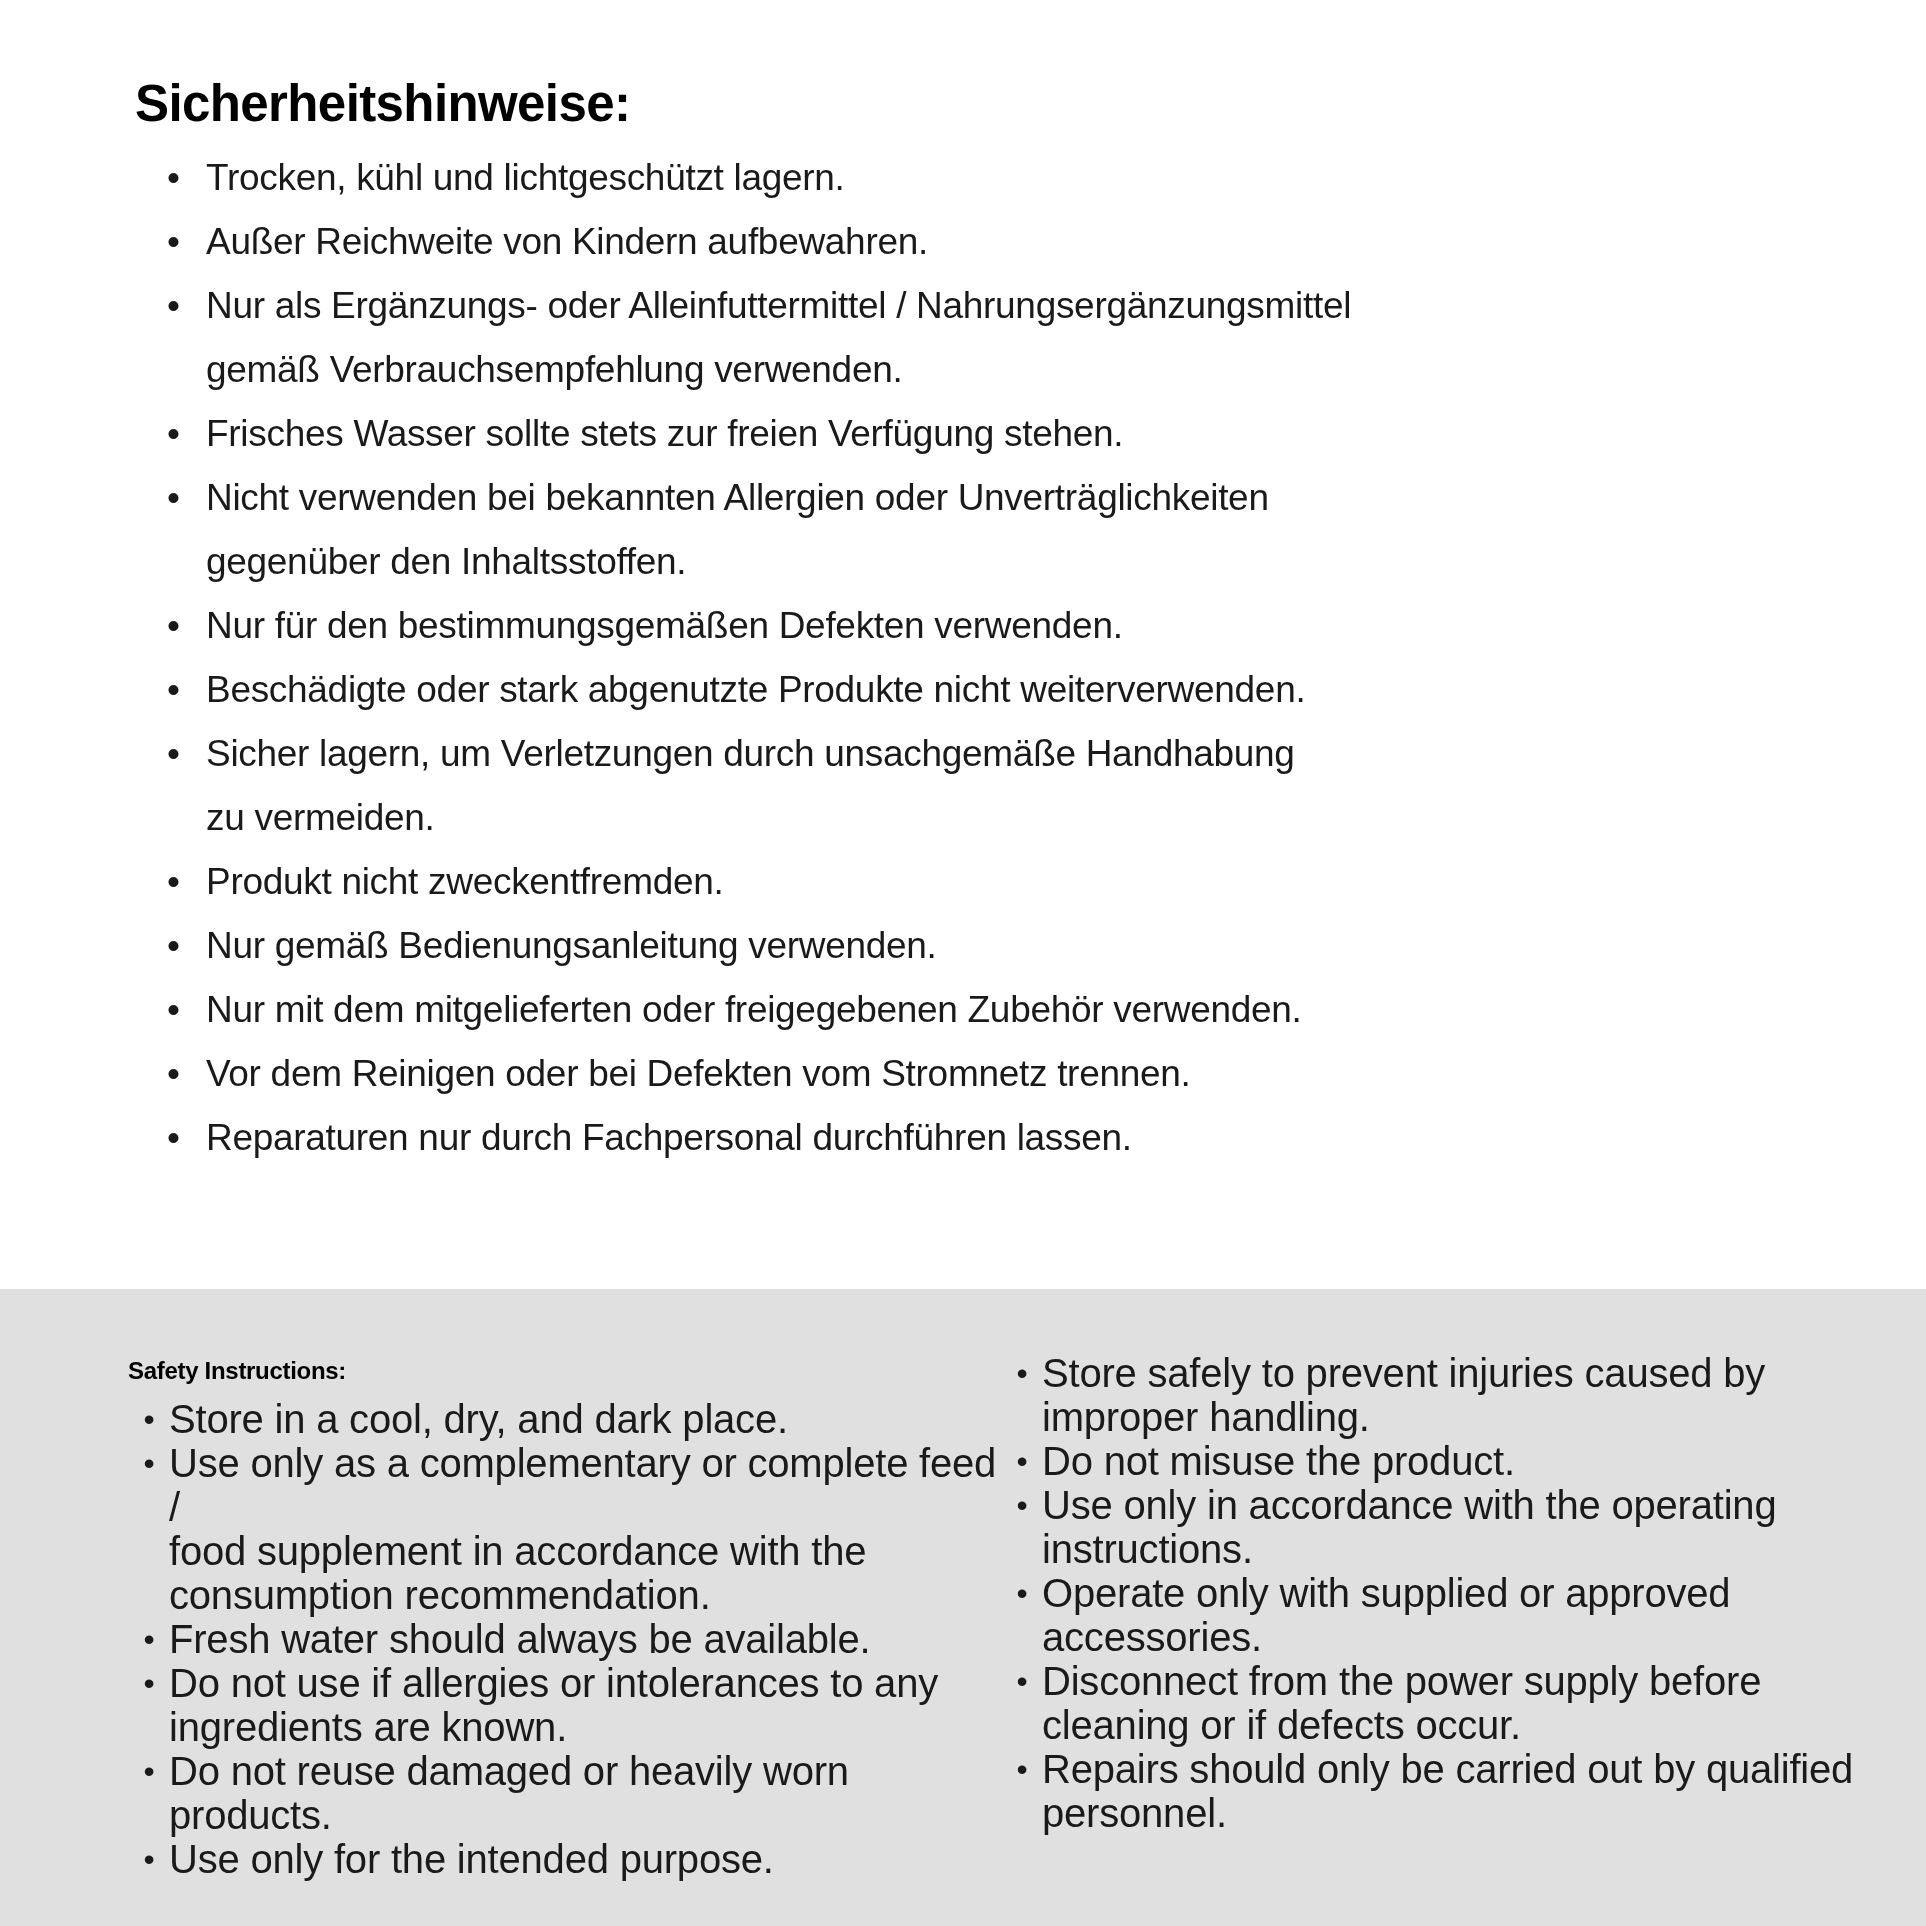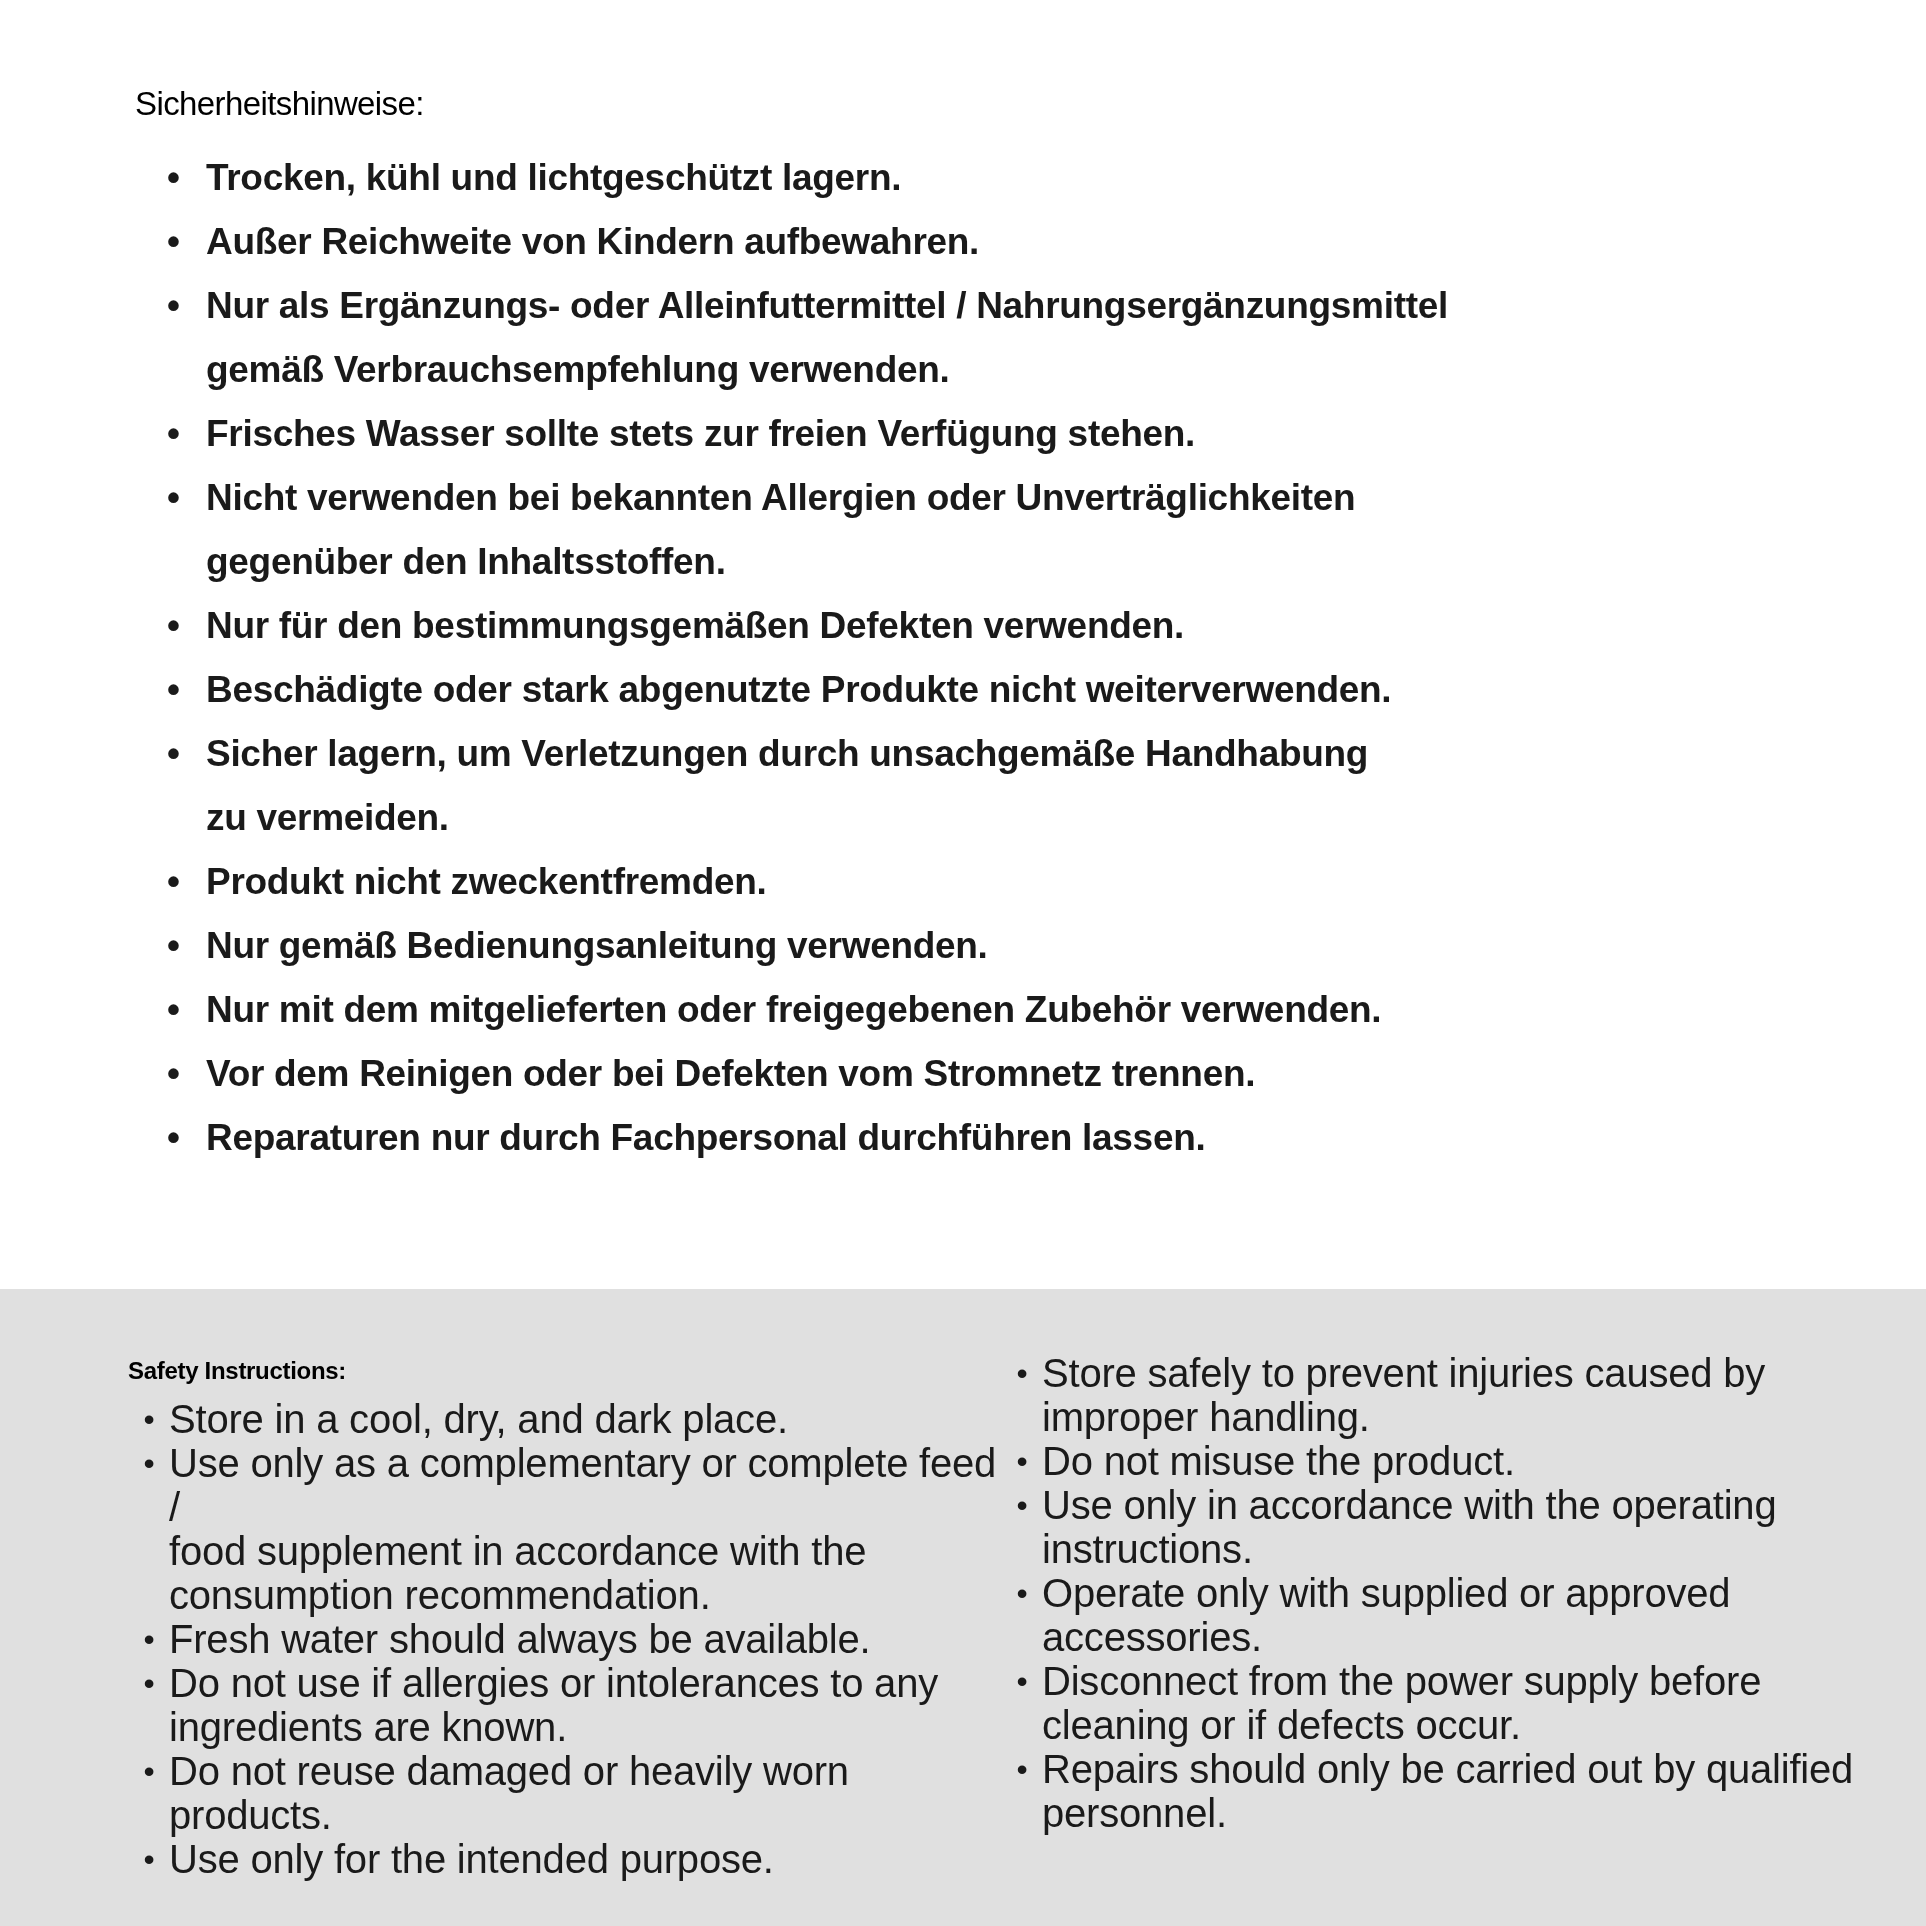--- a/index.html
+++ b/index.html
@@ -24,38 +24,37 @@
 
   
   .de-section{
     position:absolute;
     top:76px;
     left:135px;
     width:1734px;
   }
   .de-heading{
     margin:0;
-    font-size:33px;
+    font-size:51px;
     line-height:56px;
-    font-weight:400;
+    font-weight:700;
     letter-spacing:-0.6px;
     color:var(--heading_text);
   }
   ul.bullet-list{
     list-style:none;
     margin:0;
     padding:0;
   }
   ul.de-list{
     margin-top:14px;
     width:1695px;
     font-size:37px;
     line-height:64px;
     letter-spacing:-0.3px;
-    font-weight:bold;
   }
   ul.de-list > li{
     position:relative;
     padding-left:71px;
     white-space:pre-line;
   }
   ul.de-list > li::before{
     content:"\2022";
     position:absolute;
     left:32px;

